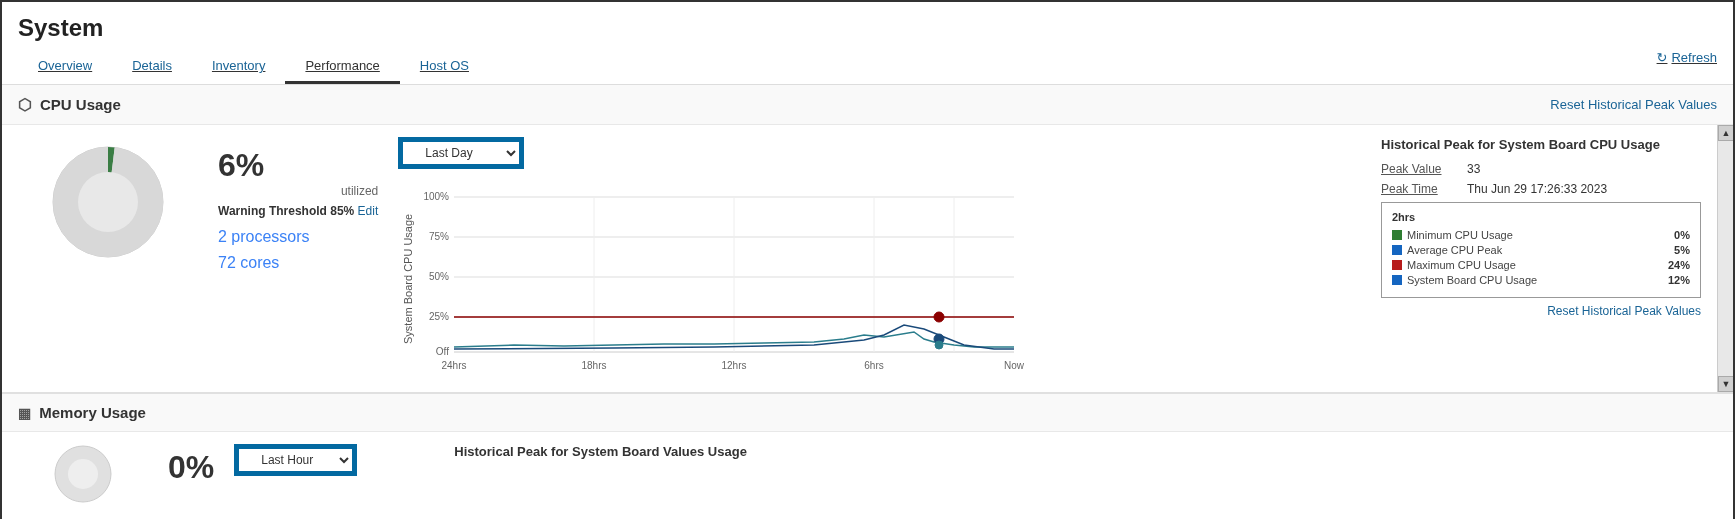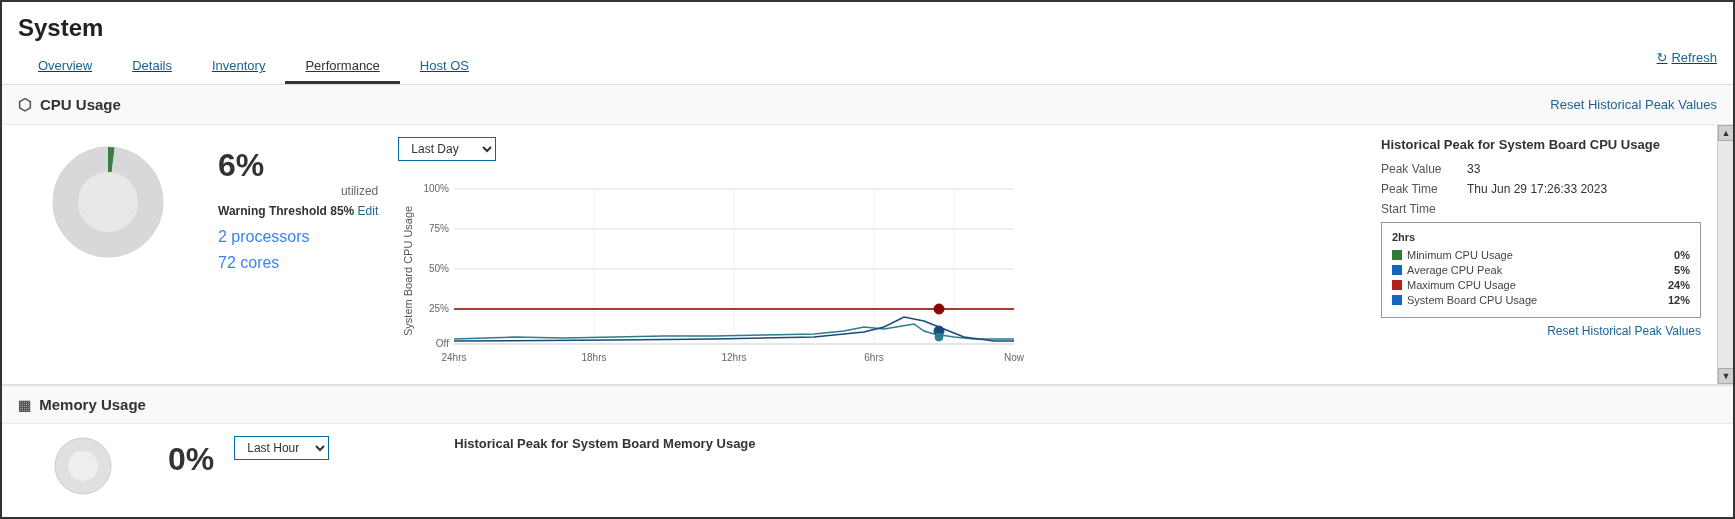--- a/index.html
+++ b/index.html
@@ -73,22 +73,22 @@
     .usage-percent { font-size: 32px; font-weight: bold; color: #333; }
     .utilized-label { font-size: 12px; color: #666; margin-bottom: 6px; text-align: right; }
     .warning-line { font-size: 12px; color: #333; margin-bottom: 6px; }
     .warning-link { color: #1a6496; cursor: pointer; }
     .proc-info { font-size: 16px; color: #3b82f6; line-height: 1.6; }
 
     
     .chart-area { flex: 1; min-width: 0; }
     .chart-controls { margin-bottom: 8px; }
     .chart-select {
-      border: 1px solid #0369a1;
-      padding: 3px 8px;
+      border: 5px solid #0369a1;
+      padding: 3px 18px;
       font-size: 12px;
       color: #333;
       background: #fff;
       cursor: pointer;
       appearance: auto;
     }
 
     .chart-wrapper { position: relative; display: flex; }
     .y-axis-label {
       writing-mode: vertical-rl;
@@ -98,21 +98,21 @@
       text-align: center;
       padding-right: 4px;
       white-space: nowrap;
     }
     .chart-svg-container { flex: 1; }
 
     
     .historical-panel { min-width: 320px; font-size: 12px; }
     .historical-title { font-weight: bold; font-size: 13px; color: #333; margin-bottom: 10px; }
     .peak-row { display: flex; gap: 6px; margin-bottom: 6px; }
-    .peak-label { color: #555; min-width: 80px; }
+    .peak-label { color: #555; min-width: 80px; text-decoration: underline; }
     .peak-value { color: #333; }
 
     .tooltip-box {
       border: 1px solid #999;
       background: #fff;
       padding: 8px 10px;
       font-size: 11px;
       margin-top: 4px;
       min-width: 240px;
     }
@@ -278,23 +278,20 @@
       <div class="historical-panel">
         <div class="historical-title">Historical Peak for System Board CPU Usage</div>
         <div class="peak-row">
           <span class="peak-label">Peak Value</span>
           <span class="peak-value">33</span>
         </div>
         <div class="peak-row">
           <span class="peak-label">Peak Time</span>
           <span class="peak-value">Thu Jun 29 17:26:33 2023</span>
         </div>
-        <div class="peak-row">
-          <span class="peak-label">Start Time</span>
-        </div>
 
         <div class="tooltip-box">
           <div class="tooltip-title">2hrs</div>
           <div class="tooltip-row">
             <span class="tooltip-label">
               <span class="color-dot" style="background:#2e7d32;"></span>
               <span>Minimum CPU Usage</span>
             </span>
             <span class="tooltip-val">0%</span>
           </div>
@@ -350,18 +347,18 @@
         <div class="memory-percent">0%</div>
       </div>
       <div style="min-width:200px;">
         <select class="chart-select">
           <option selected="">Last Hour</option>
           <option>Last Day</option>
           <option>Last Week</option>
         </select>
       </div>
       <div style="min-width:300px;">
-        <div class="historical-title">Historical Peak for System Board Memory Usage</div>
+        <div class="historical-title">Historical Peak for System Board Values Usage</div>
       </div>
     </div>
   </div>
 
 </div>
 
 </body></html>

